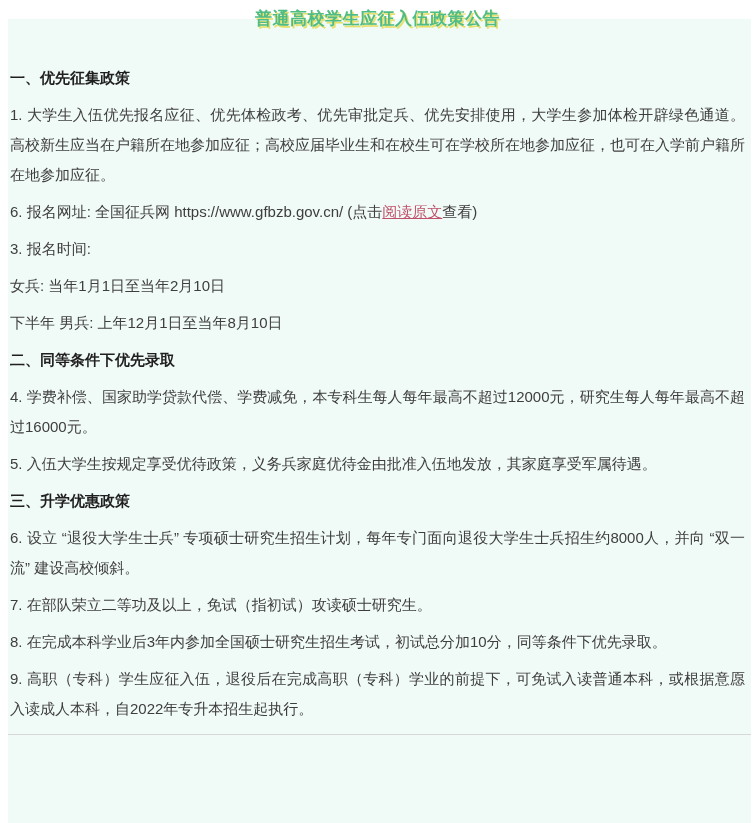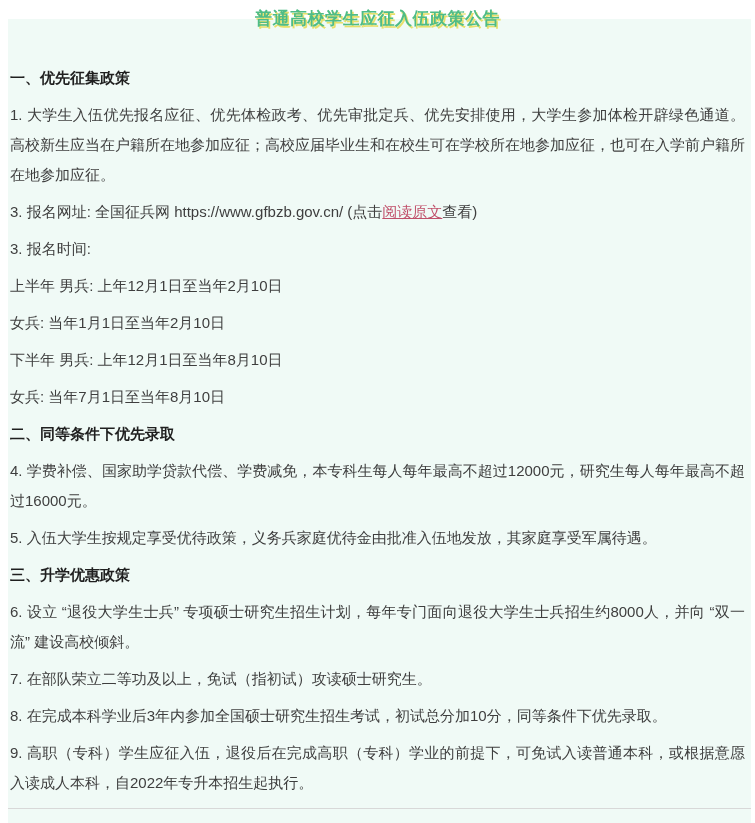--- a/index.html
+++ b/index.html
@@ -40,28 +40,26 @@
 
 <div class="page-title">普通高校学生应征入伍政策公告</div>
 
 <div class="panel">
   <div>
 
     <p class="sec-head">一、优先征集政策</p>
 
     <p class="para">1. 大学生入伍优先报名应征、优先体检政考、优先审批定兵、优先安排使用，大学生参加体检开辟绿色通道。高校新生应当在户籍所在地参加应征；高校应届毕业生和在校生可在学校所在地参加应征，也可在入学前户籍所在地参加应征。</p>
 
-    <p class="para"><span>3. 报名网址: 全国征兵网 https://www.gfbzb.gov.cn/ (点击</span><span class="inline-link">阅读原文</span><span>查看)</span></p>
+    <p class="para"><span>6. 报名网址: 全国征兵网 https://www.gfbzb.gov.cn/ (点击</span><span class="inline-link">阅读原文</span><span>查看)</span></p>
 
     <p class="para">3. 报名时间:</p>
 
-    <p class="para">上半年 男兵: 上年12月1日至当年2月10日</p>
     <p class="para">女兵: 当年1月1日至当年2月10日</p>
     <p class="para">下半年 男兵: 上年12月1日至当年8月10日</p>
-    <p class="para">女兵: 当年7月1日至当年8月10日</p>
 
     <p class="sec-head">二、同等条件下优先录取</p>
 
     <p class="para">4. 学费补偿、国家助学贷款代偿、学费减免，本专科生每人每年最高不超过12000元，研究生每人每年最高不超过16000元。</p>
     <p class="para">5. 入伍大学生按规定享受优待政策，义务兵家庭优待金由批准入伍地发放，其家庭享受军属待遇。</p>
 
     <p class="sec-head">三、升学优惠政策</p>
 
     <p class="para">6. 设立 “退役大学生士兵” 专项硕士研究生招生计划，每年专门面向退役大学生士兵招生约8000人，并向 “双一流” 建设高校倾斜。</p>
     <p class="para">7. 在部队荣立二等功及以上，免试（指初试）攻读硕士研究生。</p>

